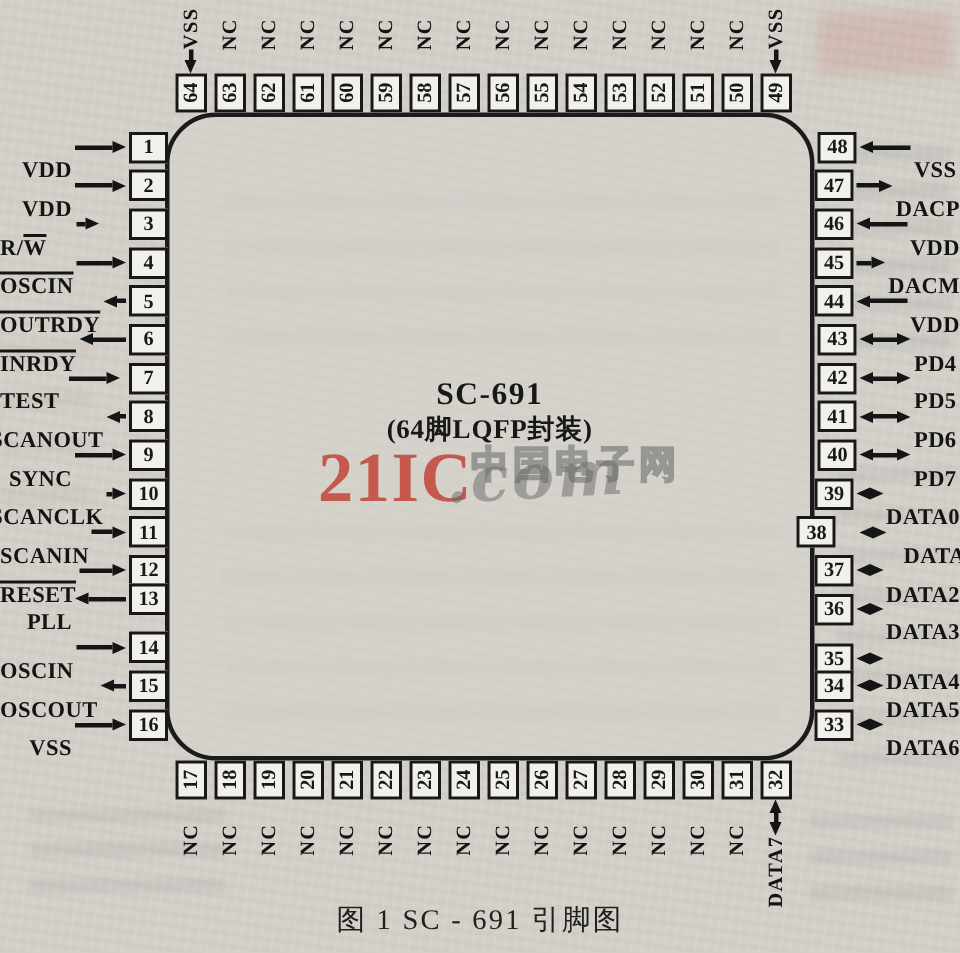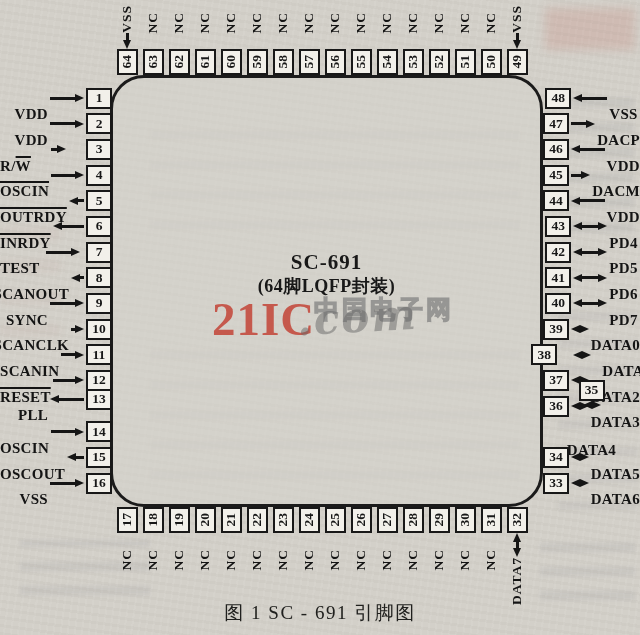--- a/index.html
+++ b/index.html
@@ -415,21 +415,21 @@
       <span class="pin-box h">
         <span>36</span>
       </span>
       <span class="h-arrow">
         <span class="head-l"></span>
         <span class="h-line"></span>
         <span class="head-r"></span>
       </span>
       <span class="plabel">DATA3</span>
     </div>
-    <div class="prow right" style="top: 408px; flex-direction: column;">
+    <div class="prow right" style="top: 428px;">
       <span class="pin-box h">
         <span>35</span>
       </span>
       <span class="h-arrow">
         <span class="head-l"></span>
         <span class="h-line"></span>
         <span class="head-r"></span>
       </span>
       <span class="plabel">DATA4</span>
     </div>

